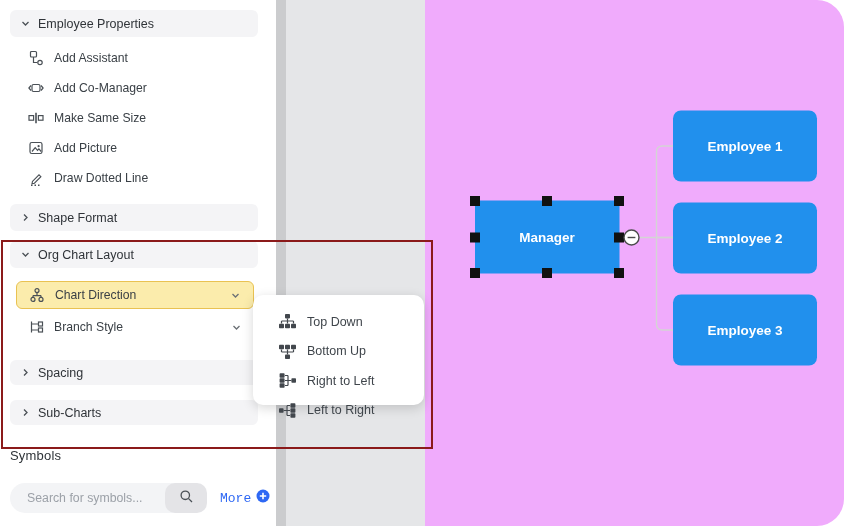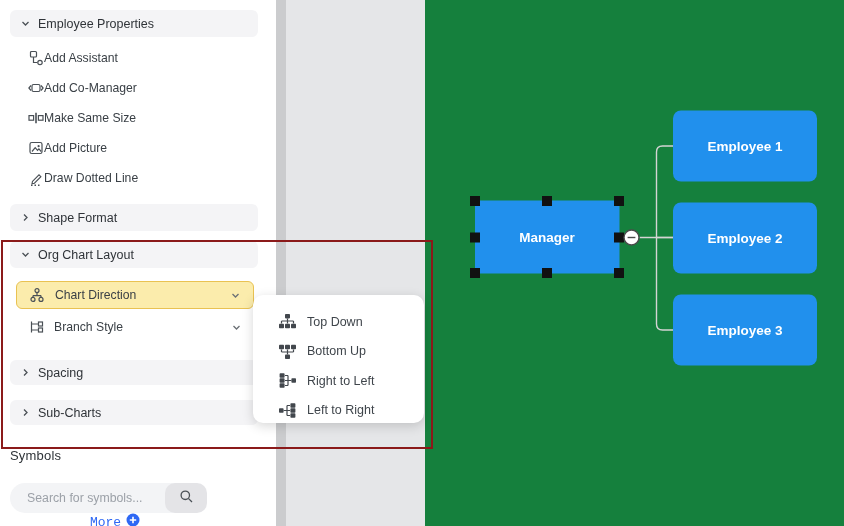--- a/index.html
+++ b/index.html
@@ -1,55 +1,55 @@
 <!DOCTYPE html>
 <html><head>
 <meta charset="utf-8">
 <style>
   * { margin:0; padding:0; box-sizing:border-box; }
   html,body { width:844px; height:526px; overflow:hidden; background:#fff;
               font-family:"Liberation Sans", sans-serif; }
-  .app { position:relative; width:844px; height:526px; background:#15803d; }
+  .app { position:relative; width:844px; height:526px; background:#f0abfc;border-radius:27px; }
 
   
   .sidebar { position:absolute; left:0; top:0; width:276px; height:526px; background:#fff; z-index:10; }
   .panel-header { position:absolute; left:10px; width:248px; height:27px; background:#F4F4F6;
                   border-radius:6px; display:flex; align-items:center; padding:0 10px; gap:7px;
                   cursor:pointer; }
   .ph-label { font-size:12.5px; color:#2F3338; }
   .ph-chevron, .mi-icon, .sub-chevron, .dd-icon { display:inline-flex; align-items:center; justify-content:center; }
   .menu-item { position:absolute; left:18px; width:230px; height:28px; display:flex; align-items:center;
-               padding-left:10px; cursor:pointer; }
+               gap:10px; padding-left:10px; cursor:pointer; }
   .mi-icon { width:16px; height:16px; flex:0 0 16px; }
   .mi-label { font-size:12.2px; color:#3A4046; white-space:nowrap; }
   .sub-item { position:absolute; left:16px; width:238px; height:28px; display:flex; align-items:center;
               gap:10px; padding:0 12px; border-radius:6px; cursor:pointer; }
   .sub-item.active { background:#FBECAC; border:1.5px solid #E9C252; }
   .sub-chevron { margin-left:auto; }
 
   .symbols-heading { position:absolute; left:10px; top:448px; font-size:13px; color:#2E3338;
                      letter-spacing:.2px; }
-  .search-row { position:absolute; left:10px; top:483px; height:30px; display:flex; align-items:center;flex-direction:column; }
+  .search-row { position:absolute; left:10px; top:483px; height:30px; display:flex; align-items:center; }
   .search-wrap { position:relative; width:197px; height:30px; }
   .search-input { width:197px; height:30px; border:none; outline:none; background:#F3F4F6;
                   border-radius:16px; padding:0 48px 0 17px; font-size:12.3px; color:#333;
                   font-family:"Liberation Sans", sans-serif; }
   .search-input::placeholder { color:#9CA1A8; }
   .search-btn { position:absolute; right:0; top:0; width:42px; height:30px; background:#E4E4E7;
                 border:none; border-radius:10px; display:flex; align-items:center; justify-content:center;
                 cursor:pointer; }
   .more-link { display:flex; align-items:center; gap:5px; margin-left:13px; cursor:pointer; }
   .more-label { font-size:13px; color:#2E68F4;font-family:Liberation Mono, monospace; }
 
   
   .divider-strip { position:absolute; left:276px; top:0; width:10px; height:526px; background:#CBCCCE; z-index:5; }
   .gray-band { position:absolute; left:286px; top:0; width:139px; height:526px; background:#E5E6E8; z-index:4; }
 
   
-  .dropdown { position:absolute; left:253px; top:295px; width:171px; height:128px; background:#fff;
+  .dropdown { position:absolute; left:253px; top:295px; width:171px; height:110px; background:#fff;
               border-radius:10px; box-shadow:0 3px 12px rgba(0,0,0,.16); z-index:50; padding:12px 4px 0 26px; }
   .dd-item { height:29.5px; display:flex; align-items:center; gap:11px; cursor:pointer; }
   .dd-icon { width:17px; height:15px; flex:0 0 17px; }
   .dd-label { font-size:12.5px; color:#3F454B; white-space:nowrap; }
 
   
   .annotation-rect { position:absolute; left:1px; top:240px; width:432px; height:209px;
                      border:2px solid #8B1A1A; z-index:60; pointer-events:none; }
 
   

